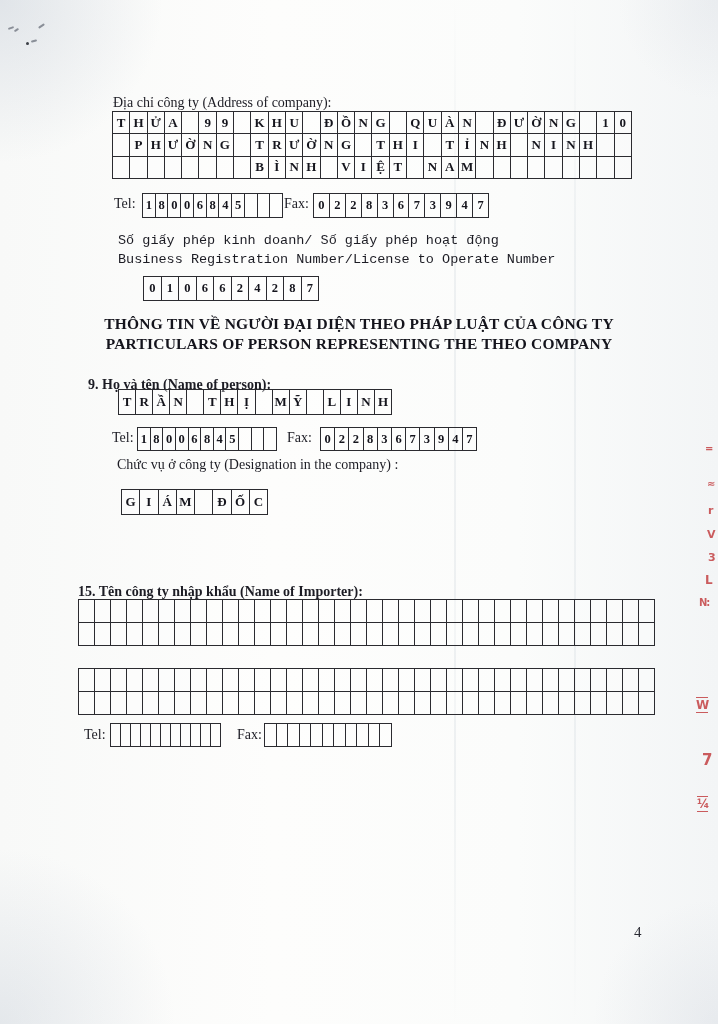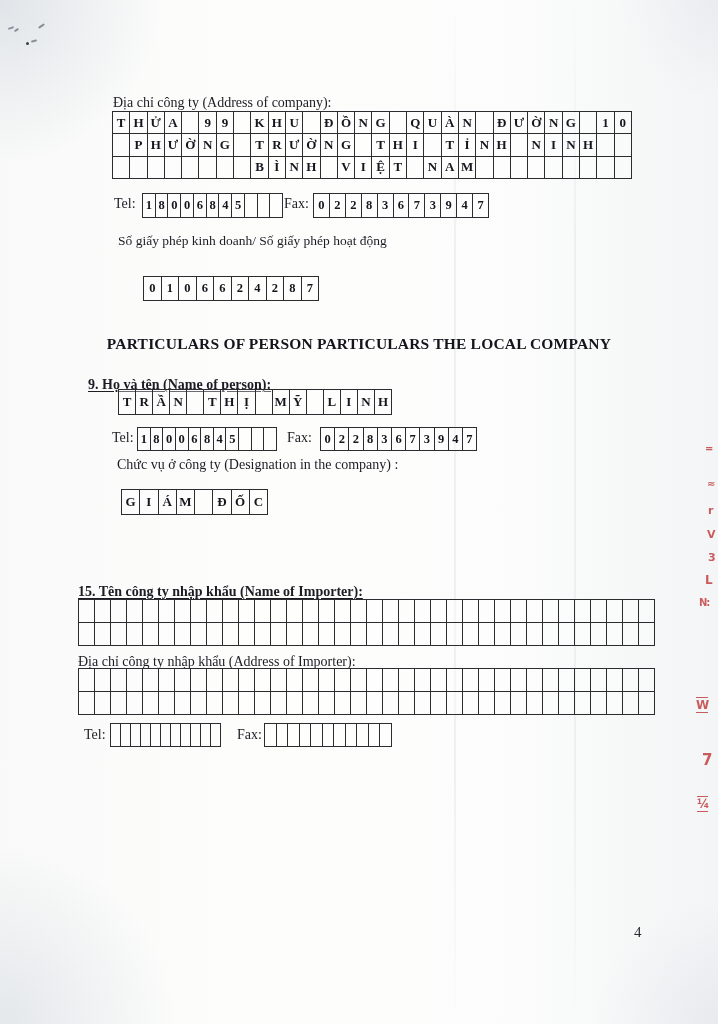--- a/index.html
+++ b/index.html
@@ -14,22 +14,22 @@
       radial-gradient(circle at 0% 0%, rgba(186,195,208,.38), transparent 13%),
       radial-gradient(circle at 0% 100%, rgba(186,195,208,.32), transparent 14%),
       radial-gradient(circle at 100% 100%, rgba(196,202,213,.25), transparent 10%),
       radial-gradient(circle at 100% 0%, rgba(196,202,213,.20), transparent 8%),
       linear-gradient(90deg,#f8f9f8 0%,#fdfdfc 38%,#fbfcfb 72%,#f3f5f6 100%);
   }
   .crease{position:absolute;top:0;bottom:0;width:2px;opacity:.55;
     background:linear-gradient(rgba(0,0,0,0),#e2e7ea 25%,#e2e7ea 75%,rgba(0,0,0,0));}
   .label{position:absolute;font-size:14px;color:#1c1c24;white-space:nowrap;}
   .label.bold{font-weight:bold;}
-  .label.underline{text-decoration:underline;text-underline-offset:2px;}
-  .small{font-size:13.5px;}
+  .label.underline{text-underline-offset:2px;}
+  .small{font-size:13.5px;font-family:Liberation Mono, monospace;}
   .heading{position:absolute;left:0;width:718px;text-align:center;font-weight:bold;
     font-size:15.5px;line-height:20px;color:#14141c;letter-spacing:.2px;}
   .boxgrid{position:absolute;display:flex;flex-direction:column;
     border:1.5px solid #2b2b30;background:rgba(255,255,255,.35);}
   .boxgrid .row{display:flex;flex:1;}
   .boxgrid .row + .row{border-top:1px solid #2b2b30;}
   .boxgrid .cell{flex:1;border-right:1px solid #2b2b30;display:flex;
     align-items:center;justify-content:center;
     font-weight:bold;font-size:13px;color:#15151d;overflow:hidden;}
   .boxgrid .cell:last-child{border-right:none;}
@@ -182,36 +182,38 @@
         <div class="cell">6</div>
         <div class="cell">7</div>
         <div class="cell">3</div>
         <div class="cell">9</div>
         <div class="cell">4</div>
         <div class="cell">7</div>
       </div>
     </div>
 
   <div class="label small" style="left:118px;top:233px">Số giấy phép kinh doanh/ Số giấy phép hoạt động</div>
+  <div class="label small" style="left:118px;top:252px">Business Registration Number/License to Operate Number</div>
   <div class="boxgrid digits" style="left:143px;top:276px;width:174px;height:23px">
       <div class="row">
         <div class="cell">0</div>
         <div class="cell">1</div>
         <div class="cell">0</div>
         <div class="cell">6</div>
         <div class="cell">6</div>
         <div class="cell">2</div>
         <div class="cell">4</div>
         <div class="cell">2</div>
         <div class="cell">8</div>
         <div class="cell">7</div>
       </div>
     </div>
 
-  <div class="heading" style="top:334px">PARTICULARS OF PERSON PARTICULARS THE LOCAL COMPANY</div>
+  <div class="heading" style="top:314px">THÔNG TIN VỀ NGƯỜI ĐẠI DIỆN THEO PHÁP LUẬT CỦA CÔNG TY</div>
+  <div class="heading" style="top:334px">PARTICULARS OF PERSON REPRESENTING THE THEO COMPANY</div>
 
   <div class="label bold underline" style="left:88px;top:377px">9. Họ và tên (Name of person):</div>
   <div class="boxgrid" style="left:118px;top:389px;width:272px;height:24px">
       <div class="row">
         <div class="cell">T</div>
         <div class="cell">R</div>
         <div class="cell">Ầ</div>
         <div class="cell">N</div>
         <div class="cell"></div>
         <div class="cell">T</div>
@@ -349,21 +351,20 @@
         <div class="cell"></div>
         <div class="cell"></div>
         <div class="cell"></div>
         <div class="cell"></div>
         <div class="cell"></div>
         <div class="cell"></div>
         <div class="cell"></div>
       </div>
     </div>
 
-  <div class="label" style="left:78px;top:654px">Địa chỉ công ty  nhập khẩu (Address of Importer):</div>
   <div class="boxgrid" style="left:78px;top:668px;width:575px;height:45px">
       <div class="row">
         <div class="cell"></div>
         <div class="cell"></div>
         <div class="cell"></div>
         <div class="cell"></div>
         <div class="cell"></div>
         <div class="cell"></div>
         <div class="cell"></div>
         <div class="cell"></div>

